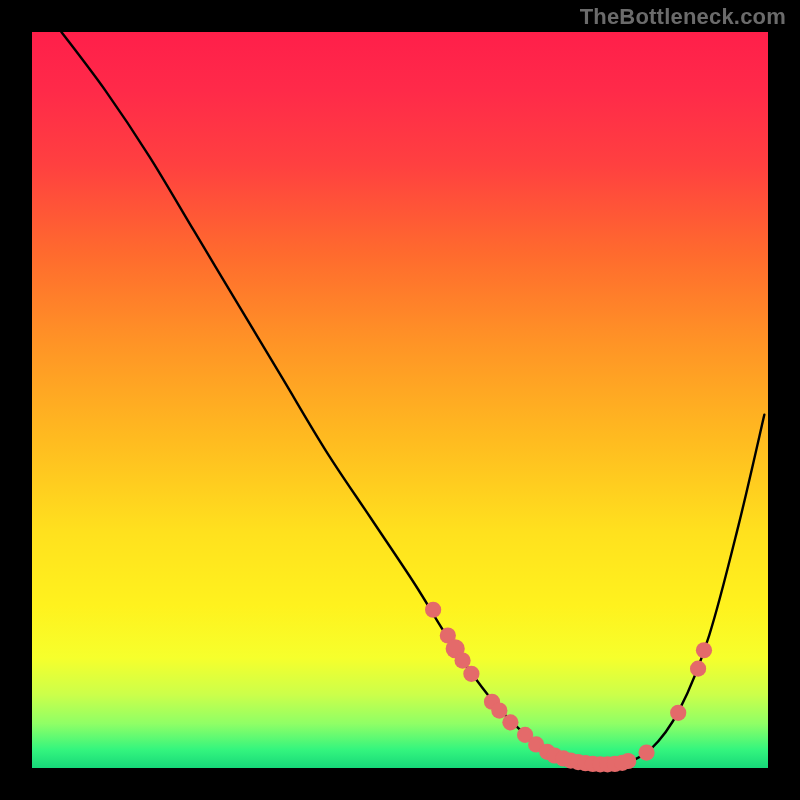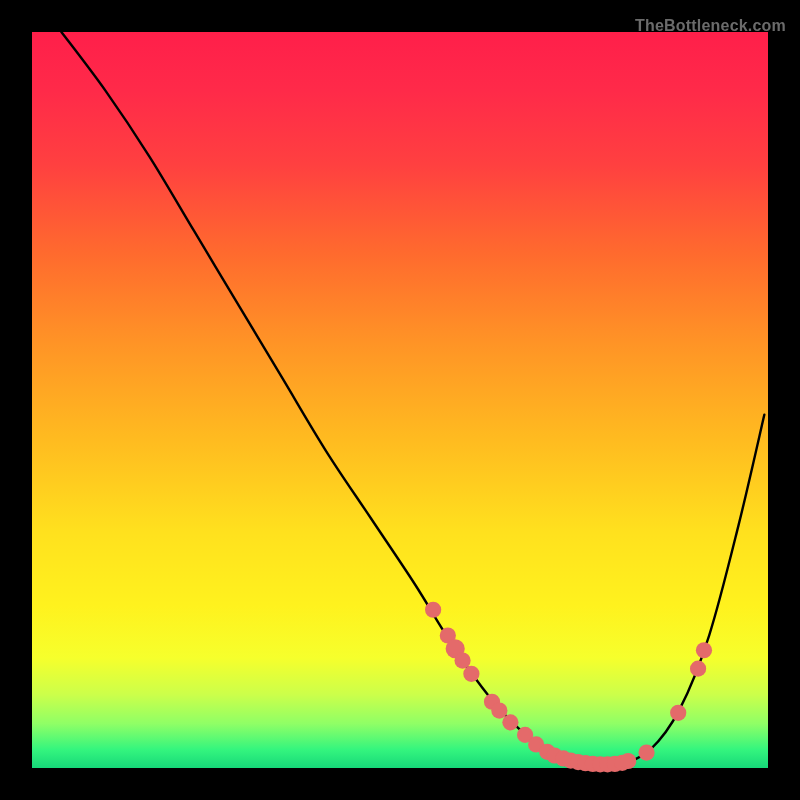--- a/index.html
+++ b/index.html
@@ -12,24 +12,24 @@
     overflow: hidden;
   }
   .stage {
     position: relative;
     width: 800px;
     height: 800px;
     background: #000;
   }
   .watermark {
     position: absolute;
-    top: 17px;
+    top: 4px;
     right: 14px;
     color: #6b6b6b;
-    font-size: 16px;
+    font-size: 22px;
     font-weight: 600;
     letter-spacing: 0.2px;
     user-select: none;
   }
   svg { display: block; }
 </style>
 </head>
 <body>
 
 <div class="stage">

